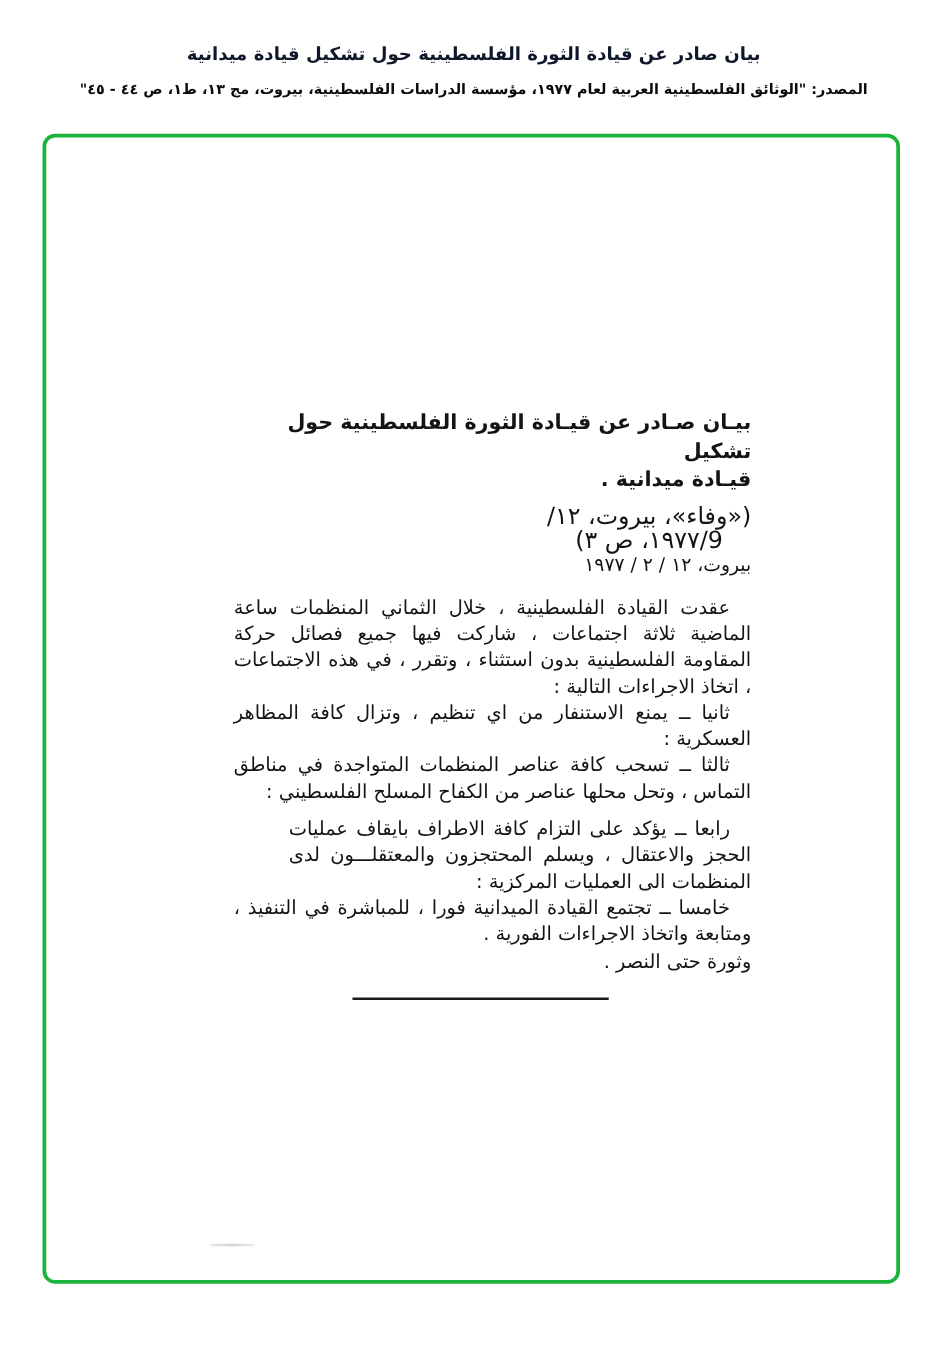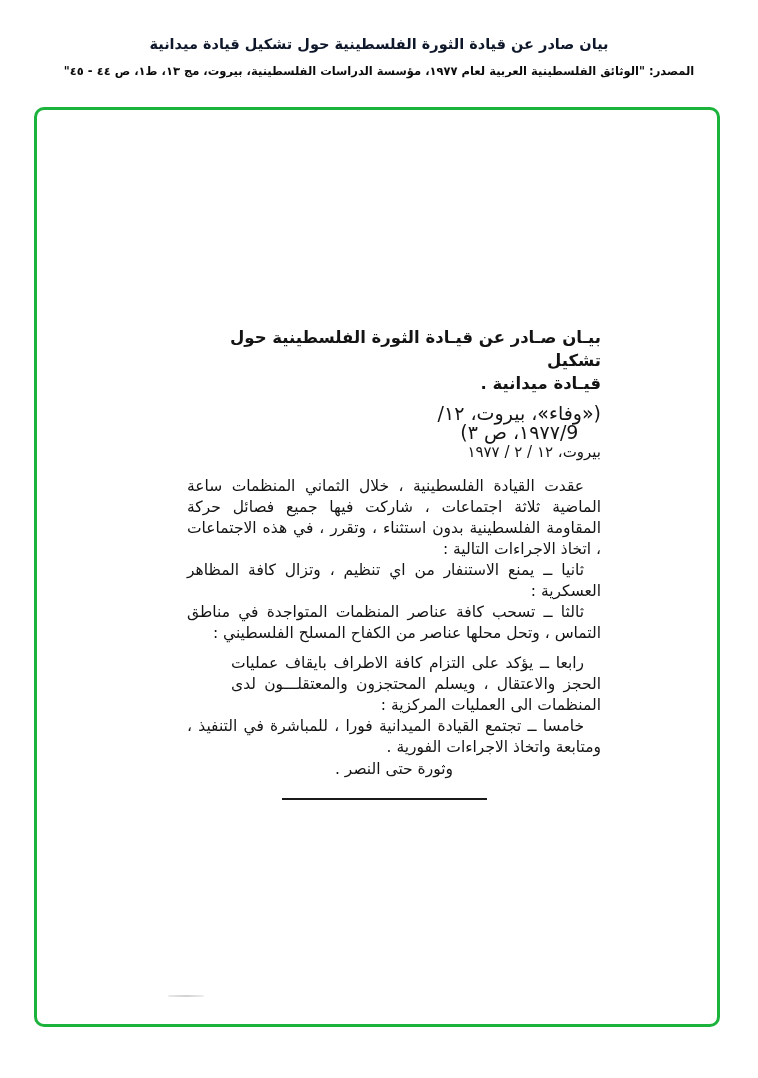--- a/index.html
+++ b/index.html
@@ -27,21 +27,21 @@
   .date-row .citation{order:1;}
   
   .date-row{flex-direction:column;}
   .dateline{white-space:nowrap;}
   .citation{text-align:center;font-size:19px;line-height:19px;}
   .doc-paragraphs{margin-top:13px;}
   .doc-paragraphs p{
     margin:0;text-align:justify;text-indent:17px;
   }
   .doc-paragraphs p:nth-of-type(4){margin-top:9px;margin-left:44px;}
-  .closing{text-align:center;margin-top:1px;}
+  .closing{margin-top:1px;}
   .divider{
     width:205px;height:0;border-top:2px solid #1a1a1a;
     margin:18px 114px 0 auto;
   }
   .scan-artifact{
     position:absolute;left:168px;top:995px;width:36px;height:2px;
     background:linear-gradient(90deg,#e2e2e2,#bdbdbd,#e8e8e8);opacity:.7;border-radius:1px;
   }
 </style>
 </head>

